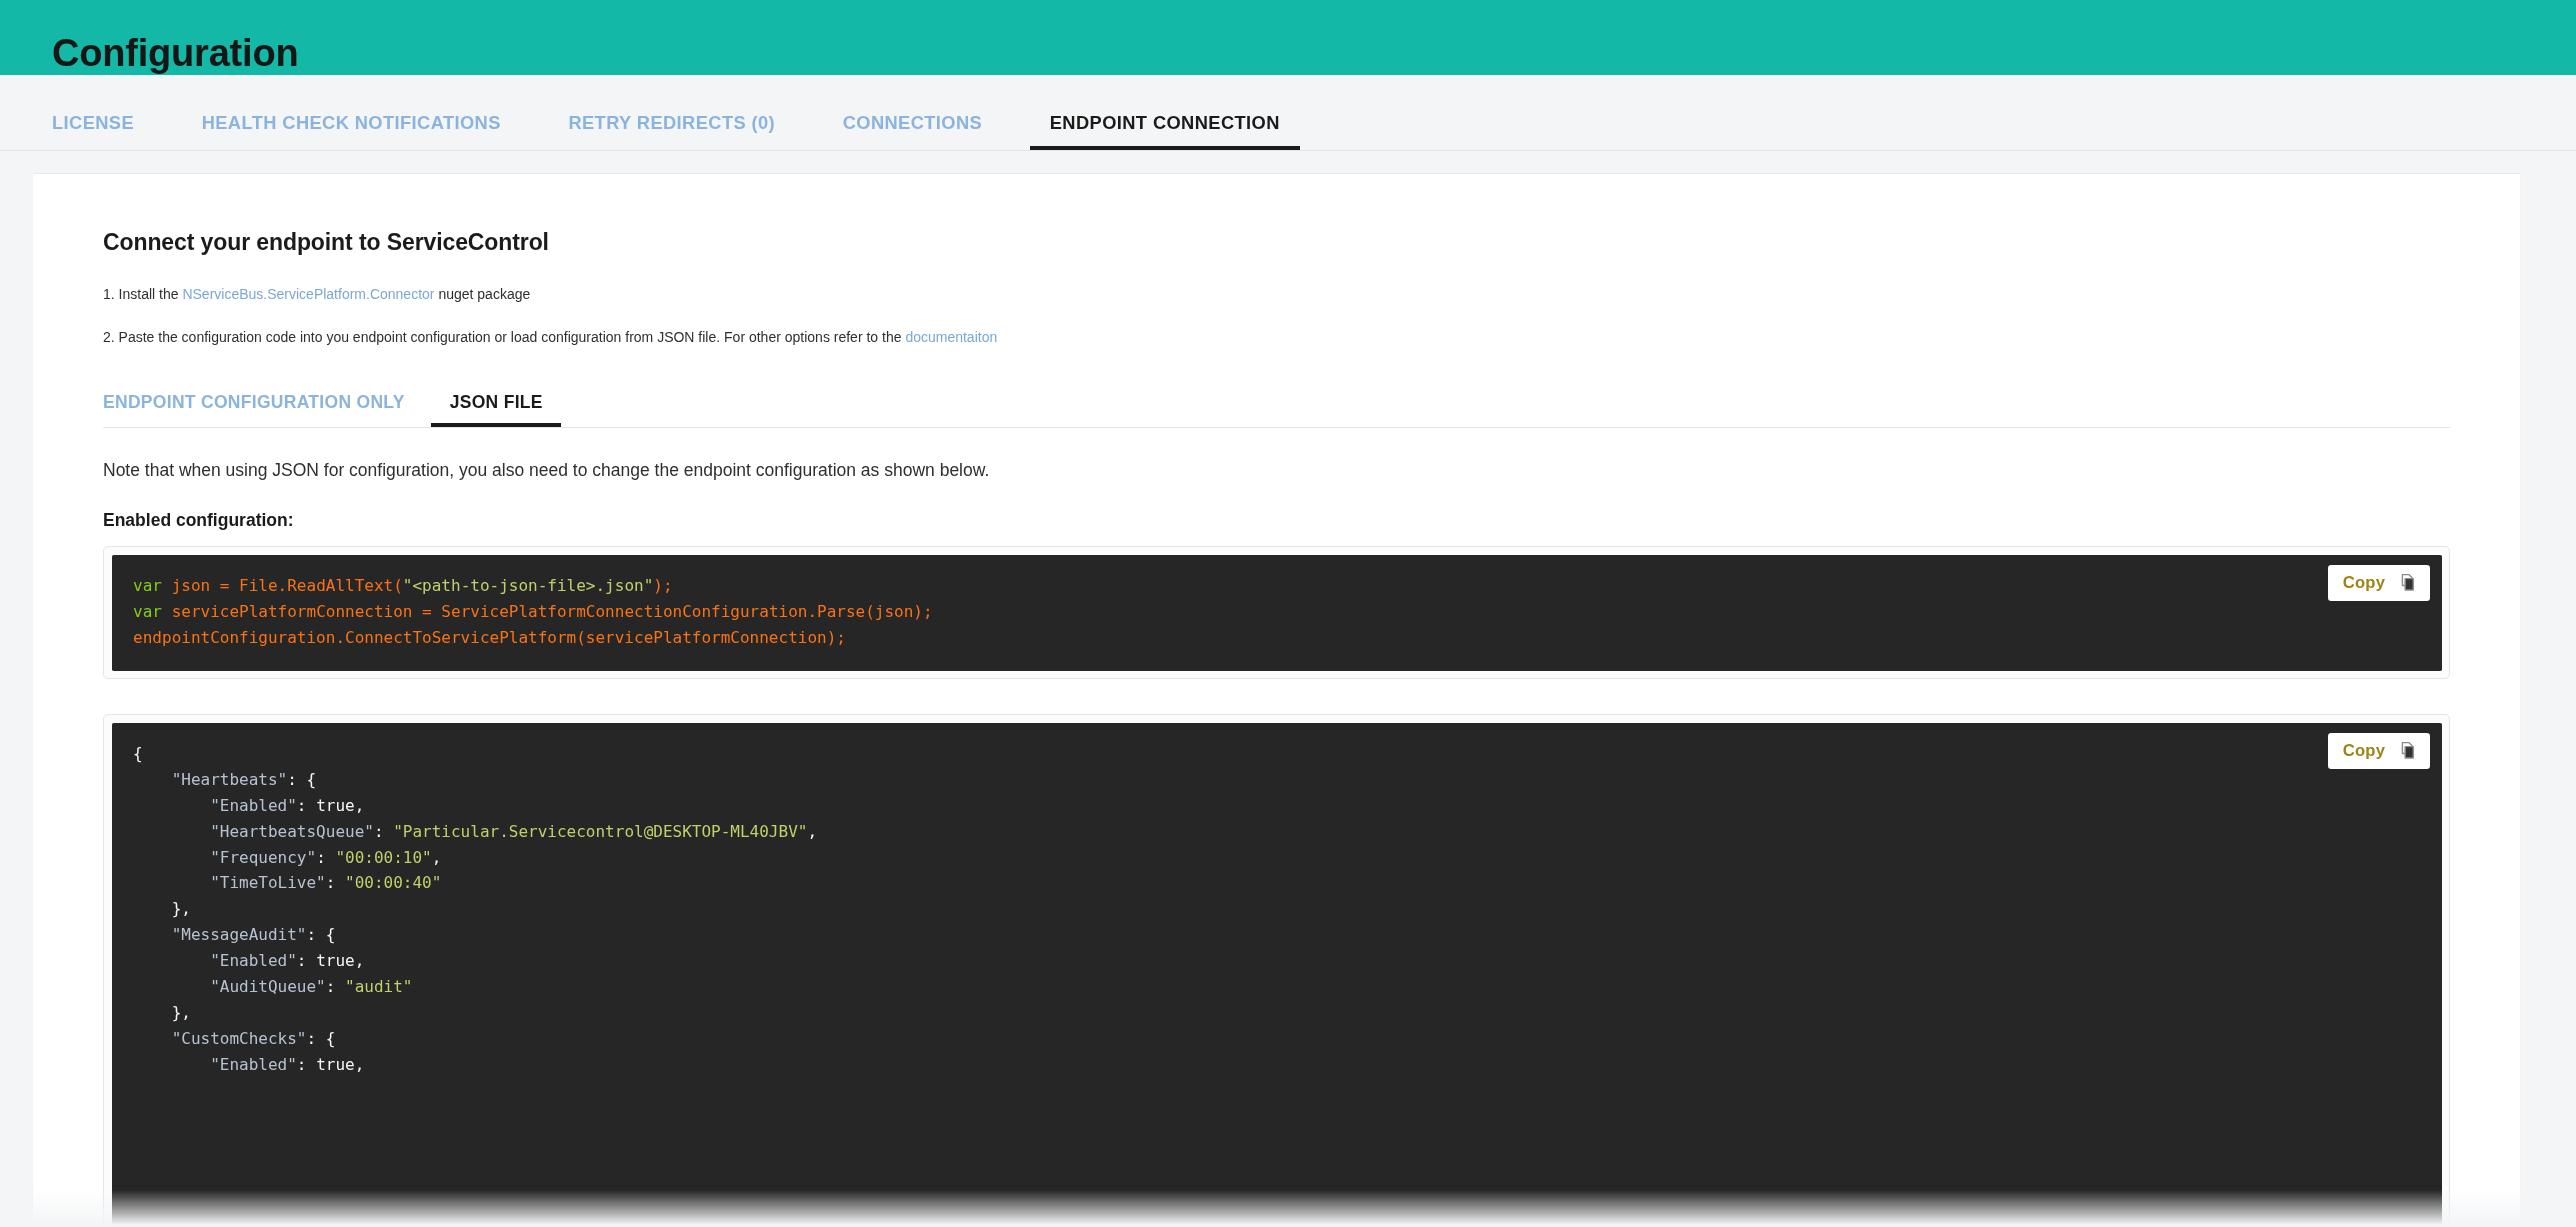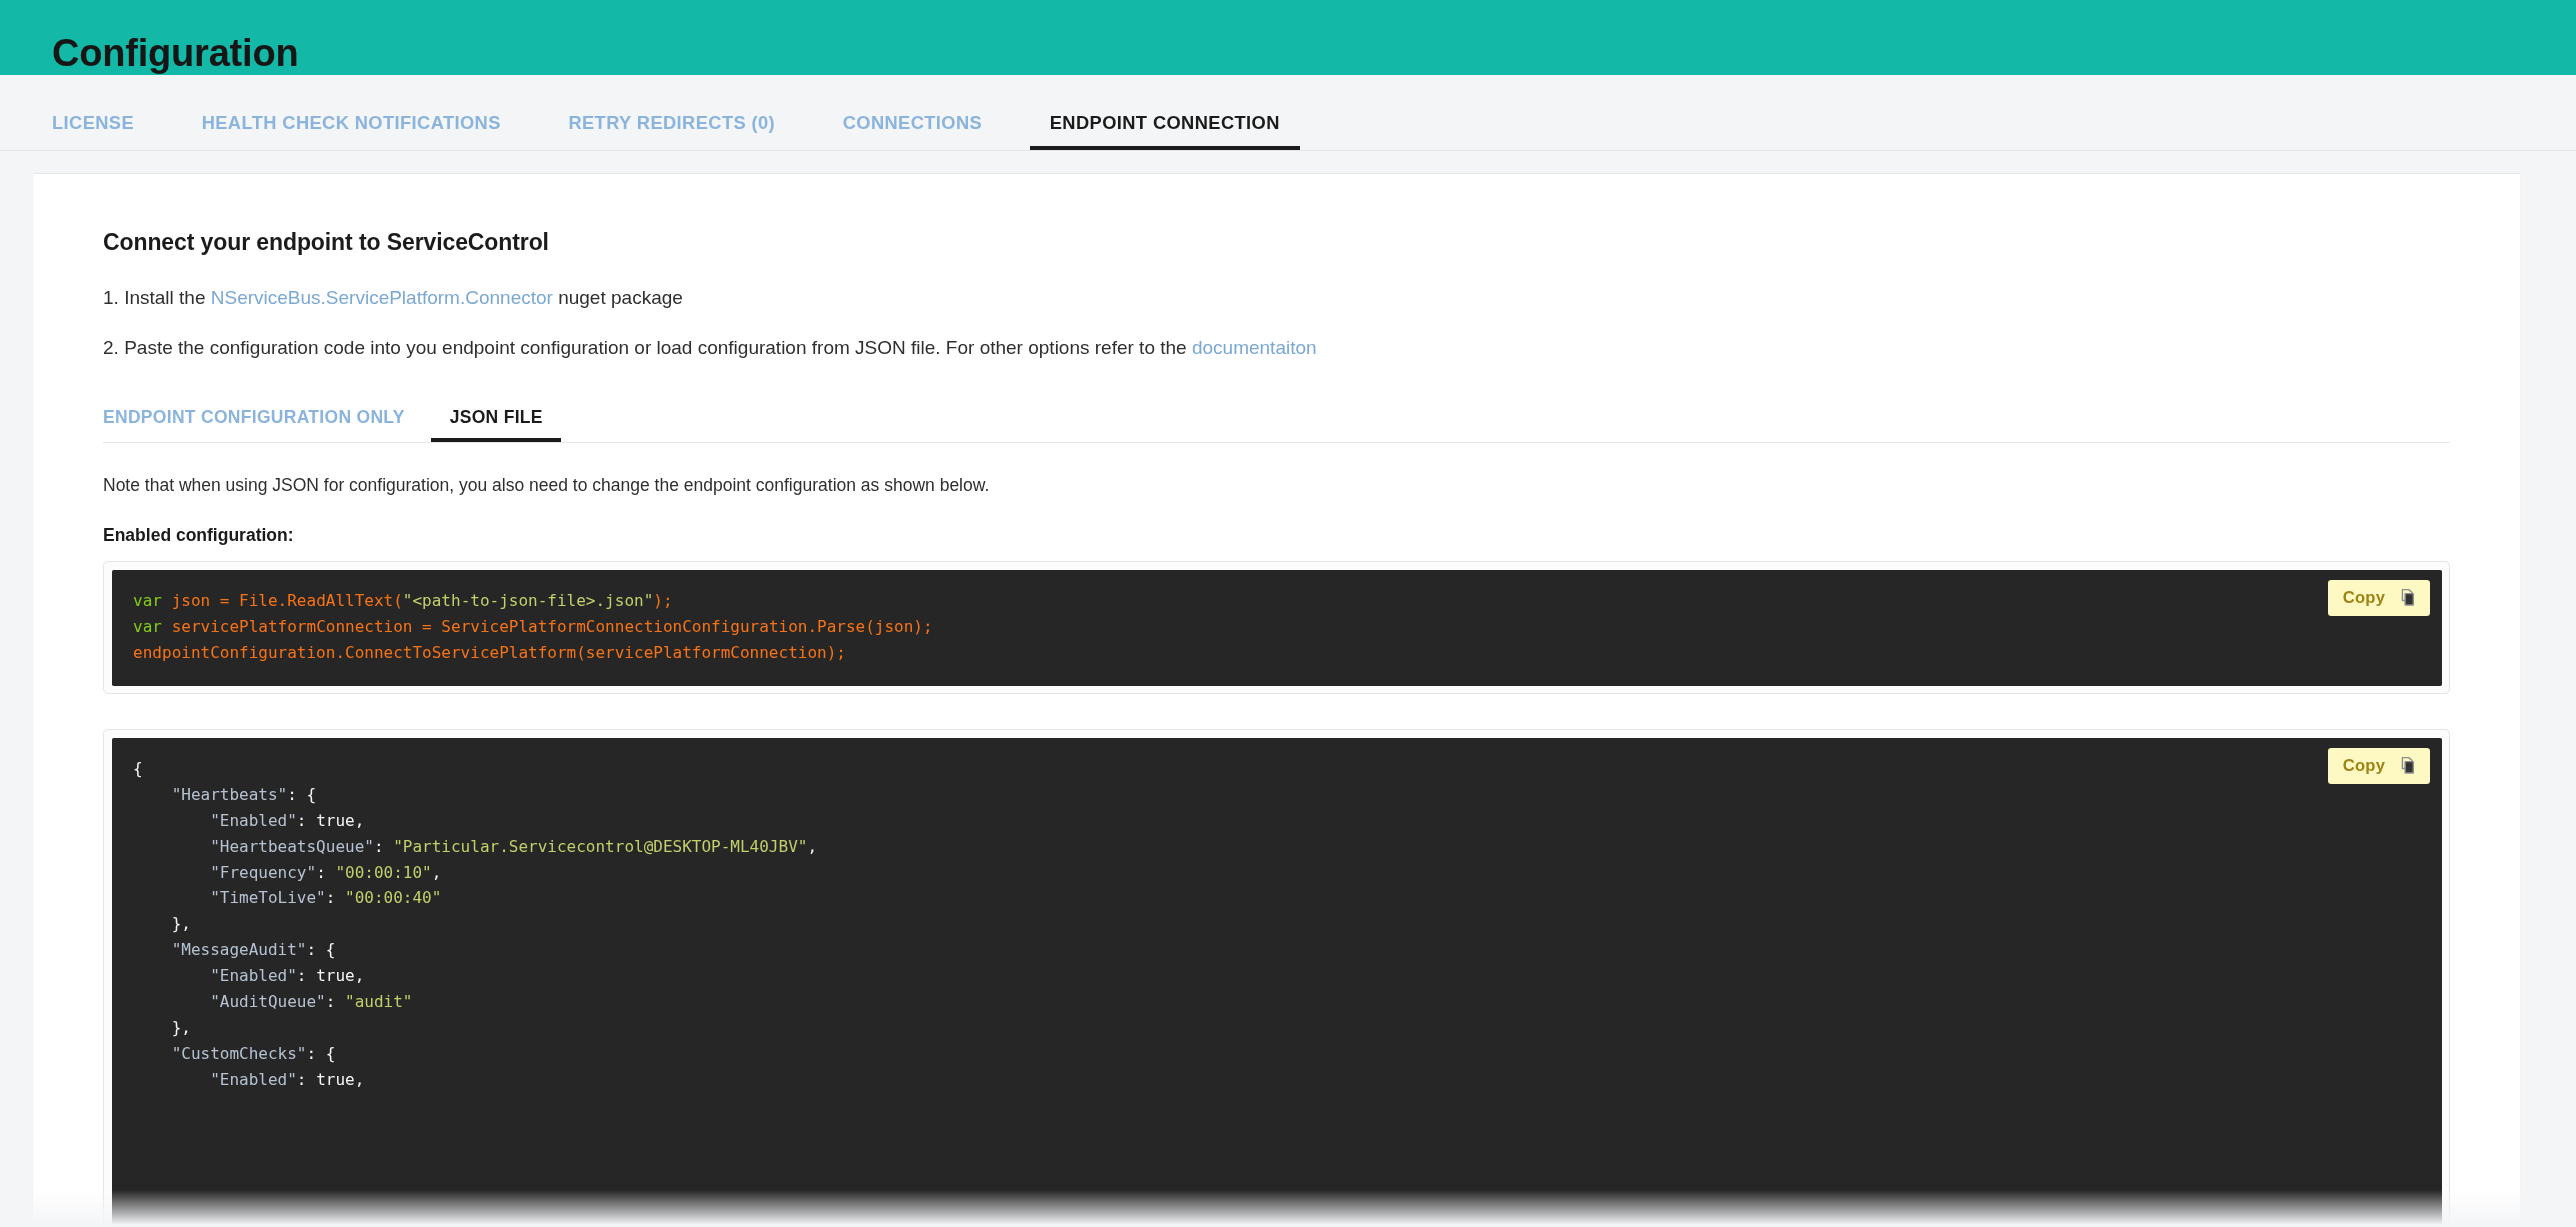--- a/index.html
+++ b/index.html
@@ -79,21 +79,21 @@
   .section-title {
     font-size: 23px;
     font-weight: bold;
     color: #1b1b1b;
     margin: 15px 0 28px 0;
     letter-spacing: -0.1px;
   }
 
   .steps { margin: 0 0 37px 0; }
   .step {
-    font-size: 19px;
+    font-size: 14px;
     color: #2f2f2f;
     line-height: 1.5;
     margin-bottom: 21.6px;
   }
   .link {
     color: #7aa8d4;
     text-decoration: none;
     cursor: pointer;
   }
 
@@ -161,21 +161,21 @@
     font-size: 16px;
     line-height: 1.62;
     color: #f2f2f2;
     white-space: pre;
     tab-size: 4;
   }
   .copy-btn {
     position: absolute;
     top: 10px;
     right: 11.6px;
-    background: #fef9c3;
+    background: #ffffff;
     border-radius: 3.3px;
     display: flex;
     align-items: center;
     gap: 11.6px;
     padding: 7.5px 11.6px 7.5px 15px;
     cursor: pointer;
     user-select: none;
   }
   .copy-btn .copy-label {
     font-size: 16.6px;

